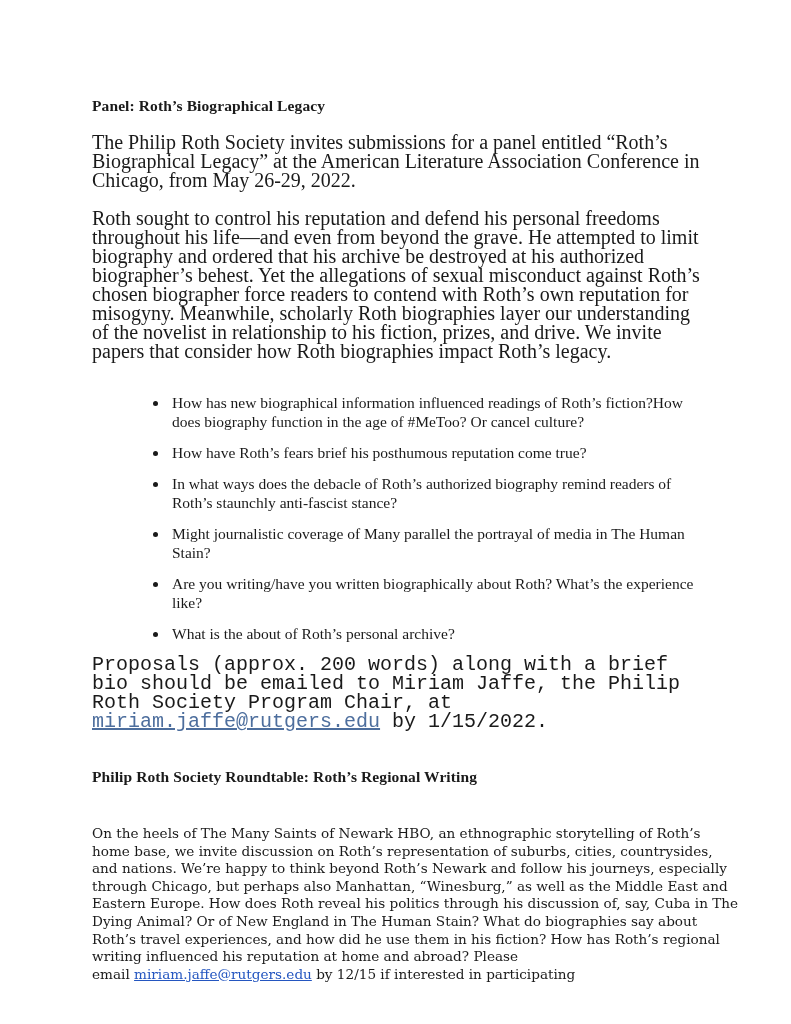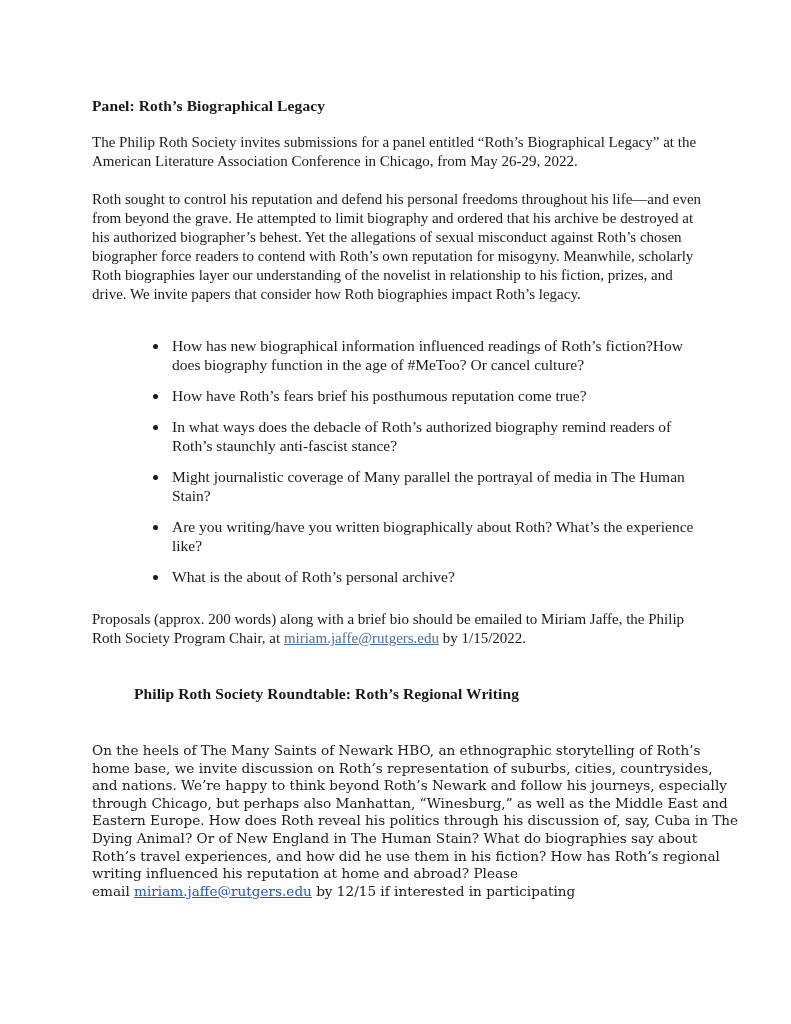--- a/index.html
+++ b/index.html
@@ -23,44 +23,44 @@
   }
   .doc-heading {
     font-size: 15.5px;
     font-weight: bold;
     line-height: 19px;
     margin: 0;
     letter-spacing: 0.1px;
   }
   .para {
     width: 614px;
-    font-size: 15px;
+    font-size: 20px;
     line-height: 19px;
     margin: 0;
     text-align: left;
   }
   .intro-para { margin-top: 18px; }
   .body-para  { margin-top: 19px; }
   .bullet-list {
     width: 560px;
     margin: 32px 0 0 0;
     padding: 0 0 0 65px;
     font-size: 15.5px;
     line-height: 19px;
   }
   .bullet-list li {
     margin: 12px;
     padding-left: 3px;
   }
-  .proposals-para { margin-top: 24px; }
+  .proposals-para { margin-top: 12px; font-family: Liberation Mono, monospace; }
   .email-link {
     text-decoration: underline;
     cursor: pointer;
   }
-  .roundtable-heading { margin-top: 36px; margin-left: 42px; }
+  .roundtable-heading { margin-top: 36px; }
   .roundtable-para {
     width: 650px;
     margin-top: 39px;
     font-family: "DejaVu Serif", serif;
     font-size: 13.6px;
     line-height: 17.6px;
   }
 </style>
 </head>
 <body>

